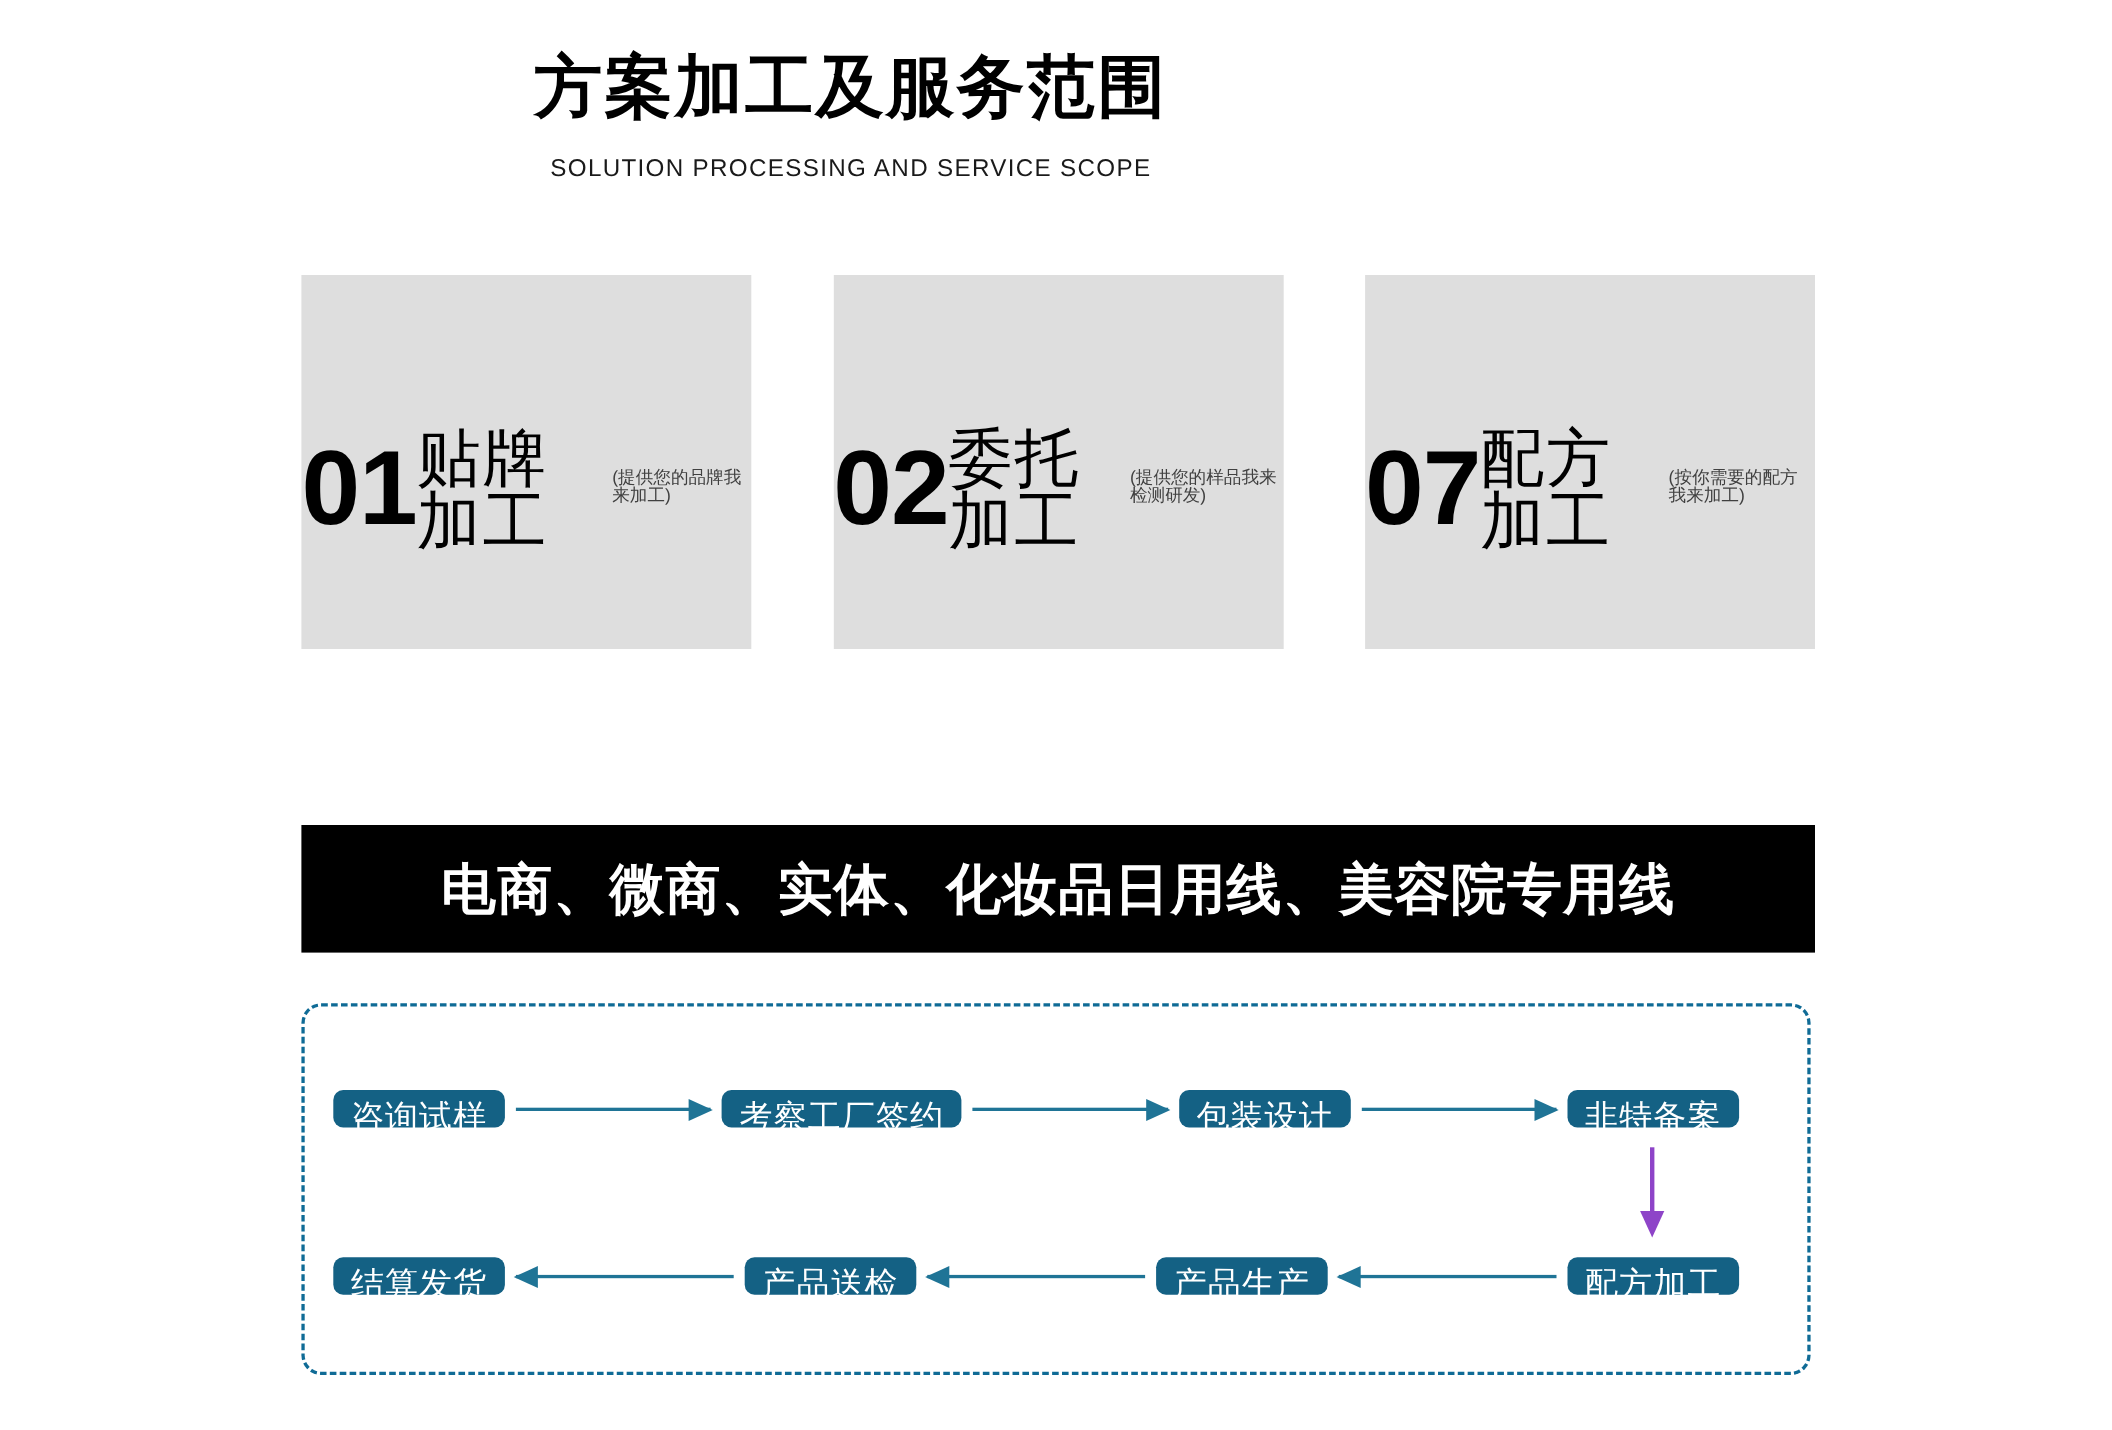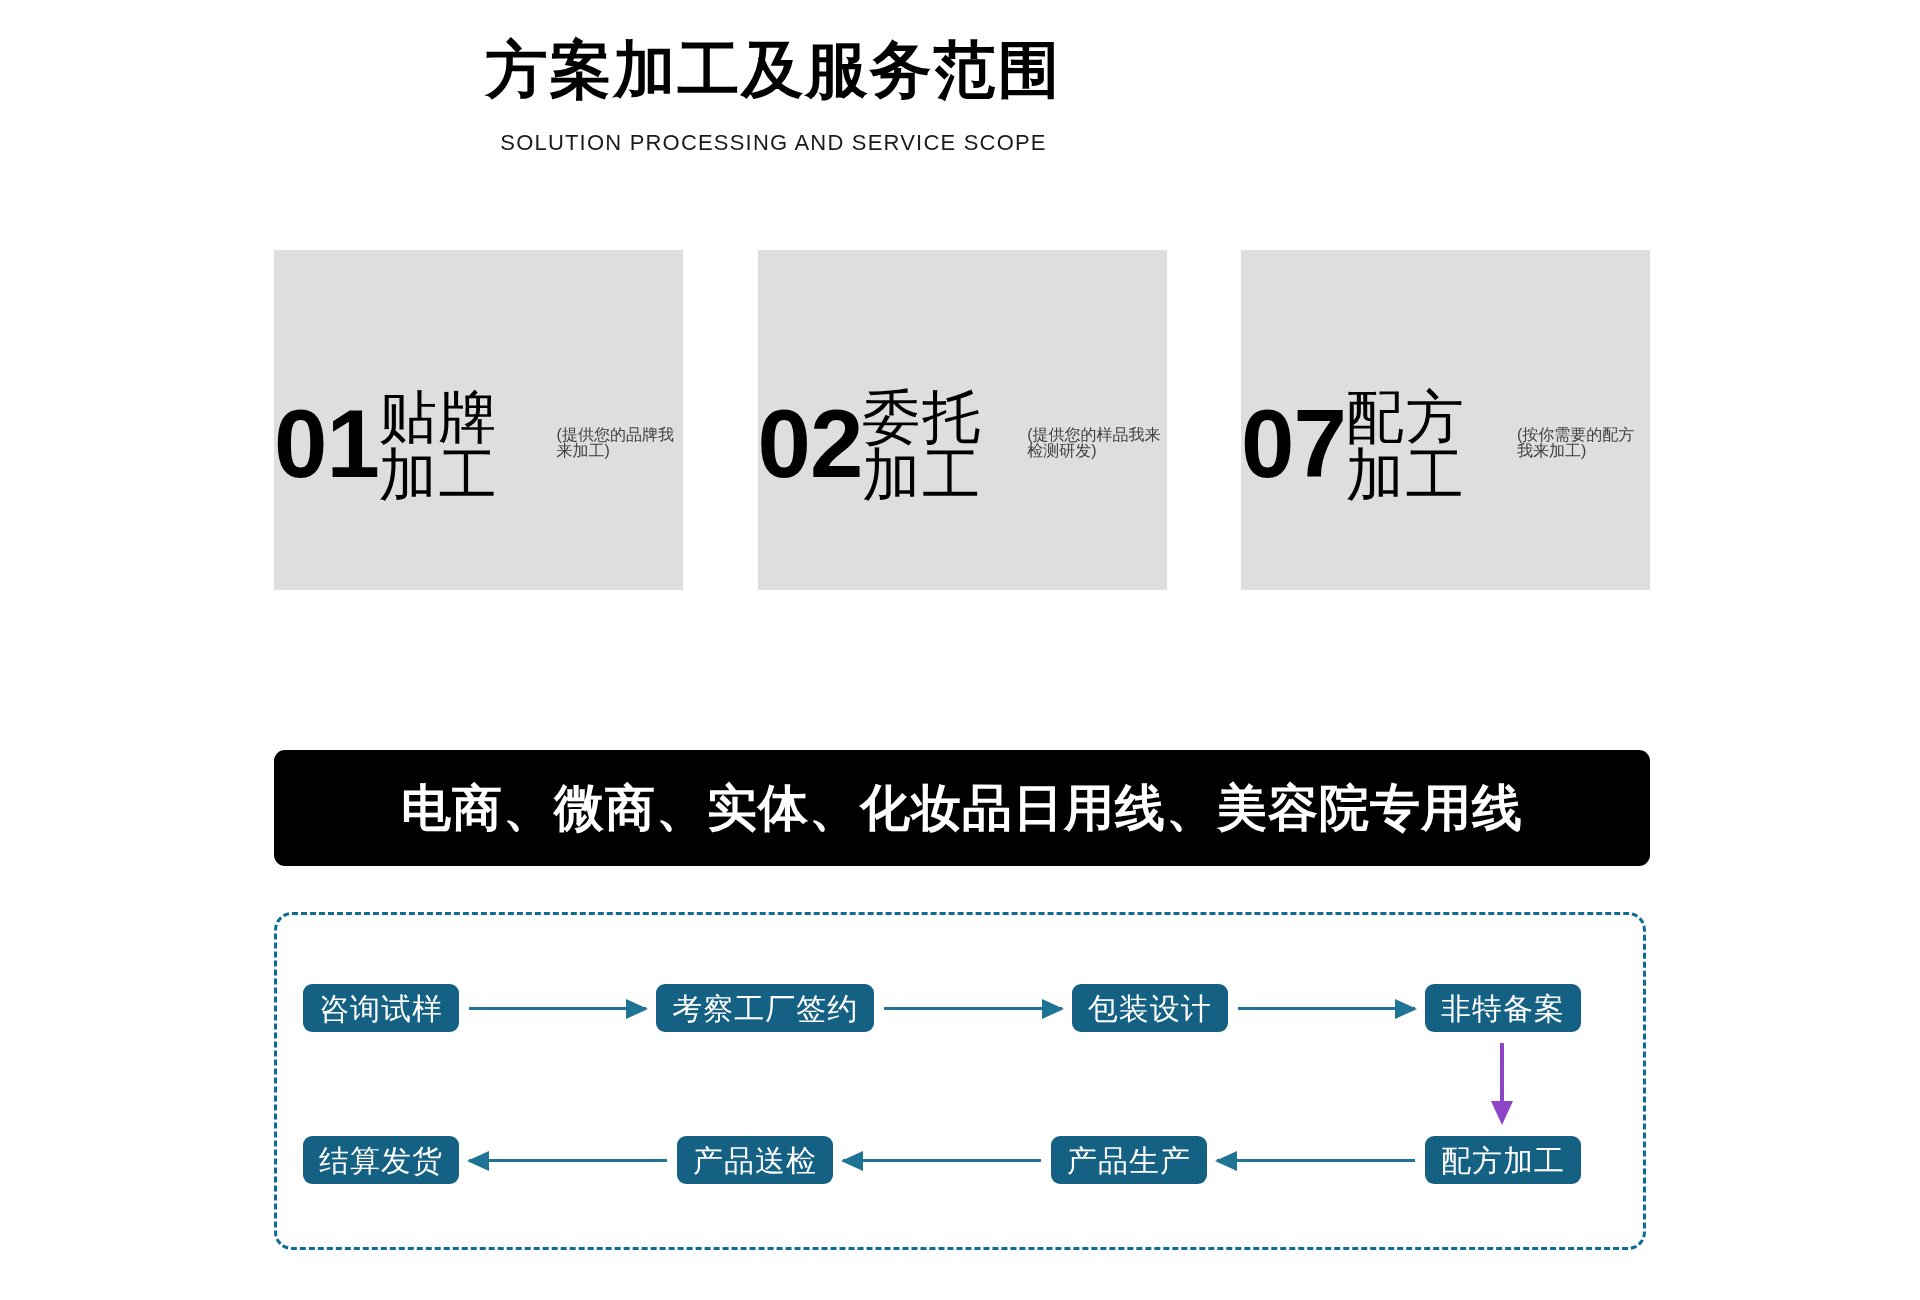--- a/index.html
+++ b/index.html
@@ -5,21 +5,21 @@
   * { margin:0; padding:0; box-sizing:border-box; }
   html,body {
     width:1920px; height:1300px;
     background:#ffffff;
     font-family:"Liberation Sans","DejaVu Sans",sans-serif;
     overflow:hidden;
   }
   .page { position:relative; width:1920px; height:1300px; background:#fff; }
 
   
-  .header { position:absolute; left:0; top:4px; width:1547px; text-align:center; }
+  .header { position:absolute; left:0; top:14px; width:1547px; text-align:center; }
   .main-title {
     font-size:62px; font-weight:700; color:#000000;
     letter-spacing:2px; line-height:1.1; margin-top:32px;
   }
   .sub-title {
     font-size:22px; font-weight:400; color:#1a1a1a;
     letter-spacing:1.2px; margin-top:26px;
   }
 
   
@@ -44,21 +44,21 @@
   .card-desc {
     font-size:16px; font-weight:400; color:#404040;
     line-height:1; margin-top:46px;
   }
 
   
   .banner {
     position:absolute; left:274px; top:750px;
     width:1376px; height:116px;
     background:#000000;
-    display:flex; align-items:center; justify-content:center;border-radius:11px;
+    display:flex; align-items:center; justify-content:center;
   }
   .banner-text {
     color:#ffffff; font-size:50px; font-weight:600;
     letter-spacing:1px; line-height:1;
   }
 
   
   .flow {
     position:absolute; left:274px; top:912px;
     width:1372px; height:338px;
@@ -69,21 +69,21 @@
     position:absolute; left:0; width:100%;
     height:50px;
     display:flex; align-items:center;
   }
   .flow-row.top { top:68px; }
   .flow-row.bottom { top:220px; }
 
   .node {
     background:#146184; color:#ffffff;
     border-radius:9px;
-    height:48px; line-height:50px;
+    height:34px; line-height:50px;
     font-size:30px; font-weight:500; letter-spacing:1px;
     text-align:center; padding:0 16px;
     white-space:nowrap;
     flex:0 0 auto;
   }
 
   
   .arrow { flex:1 1 auto; position:relative; height:3px; margin:0 10px; }
   .arrow .line {
     position:absolute; left:0; right:0; top:0; height:3px;

